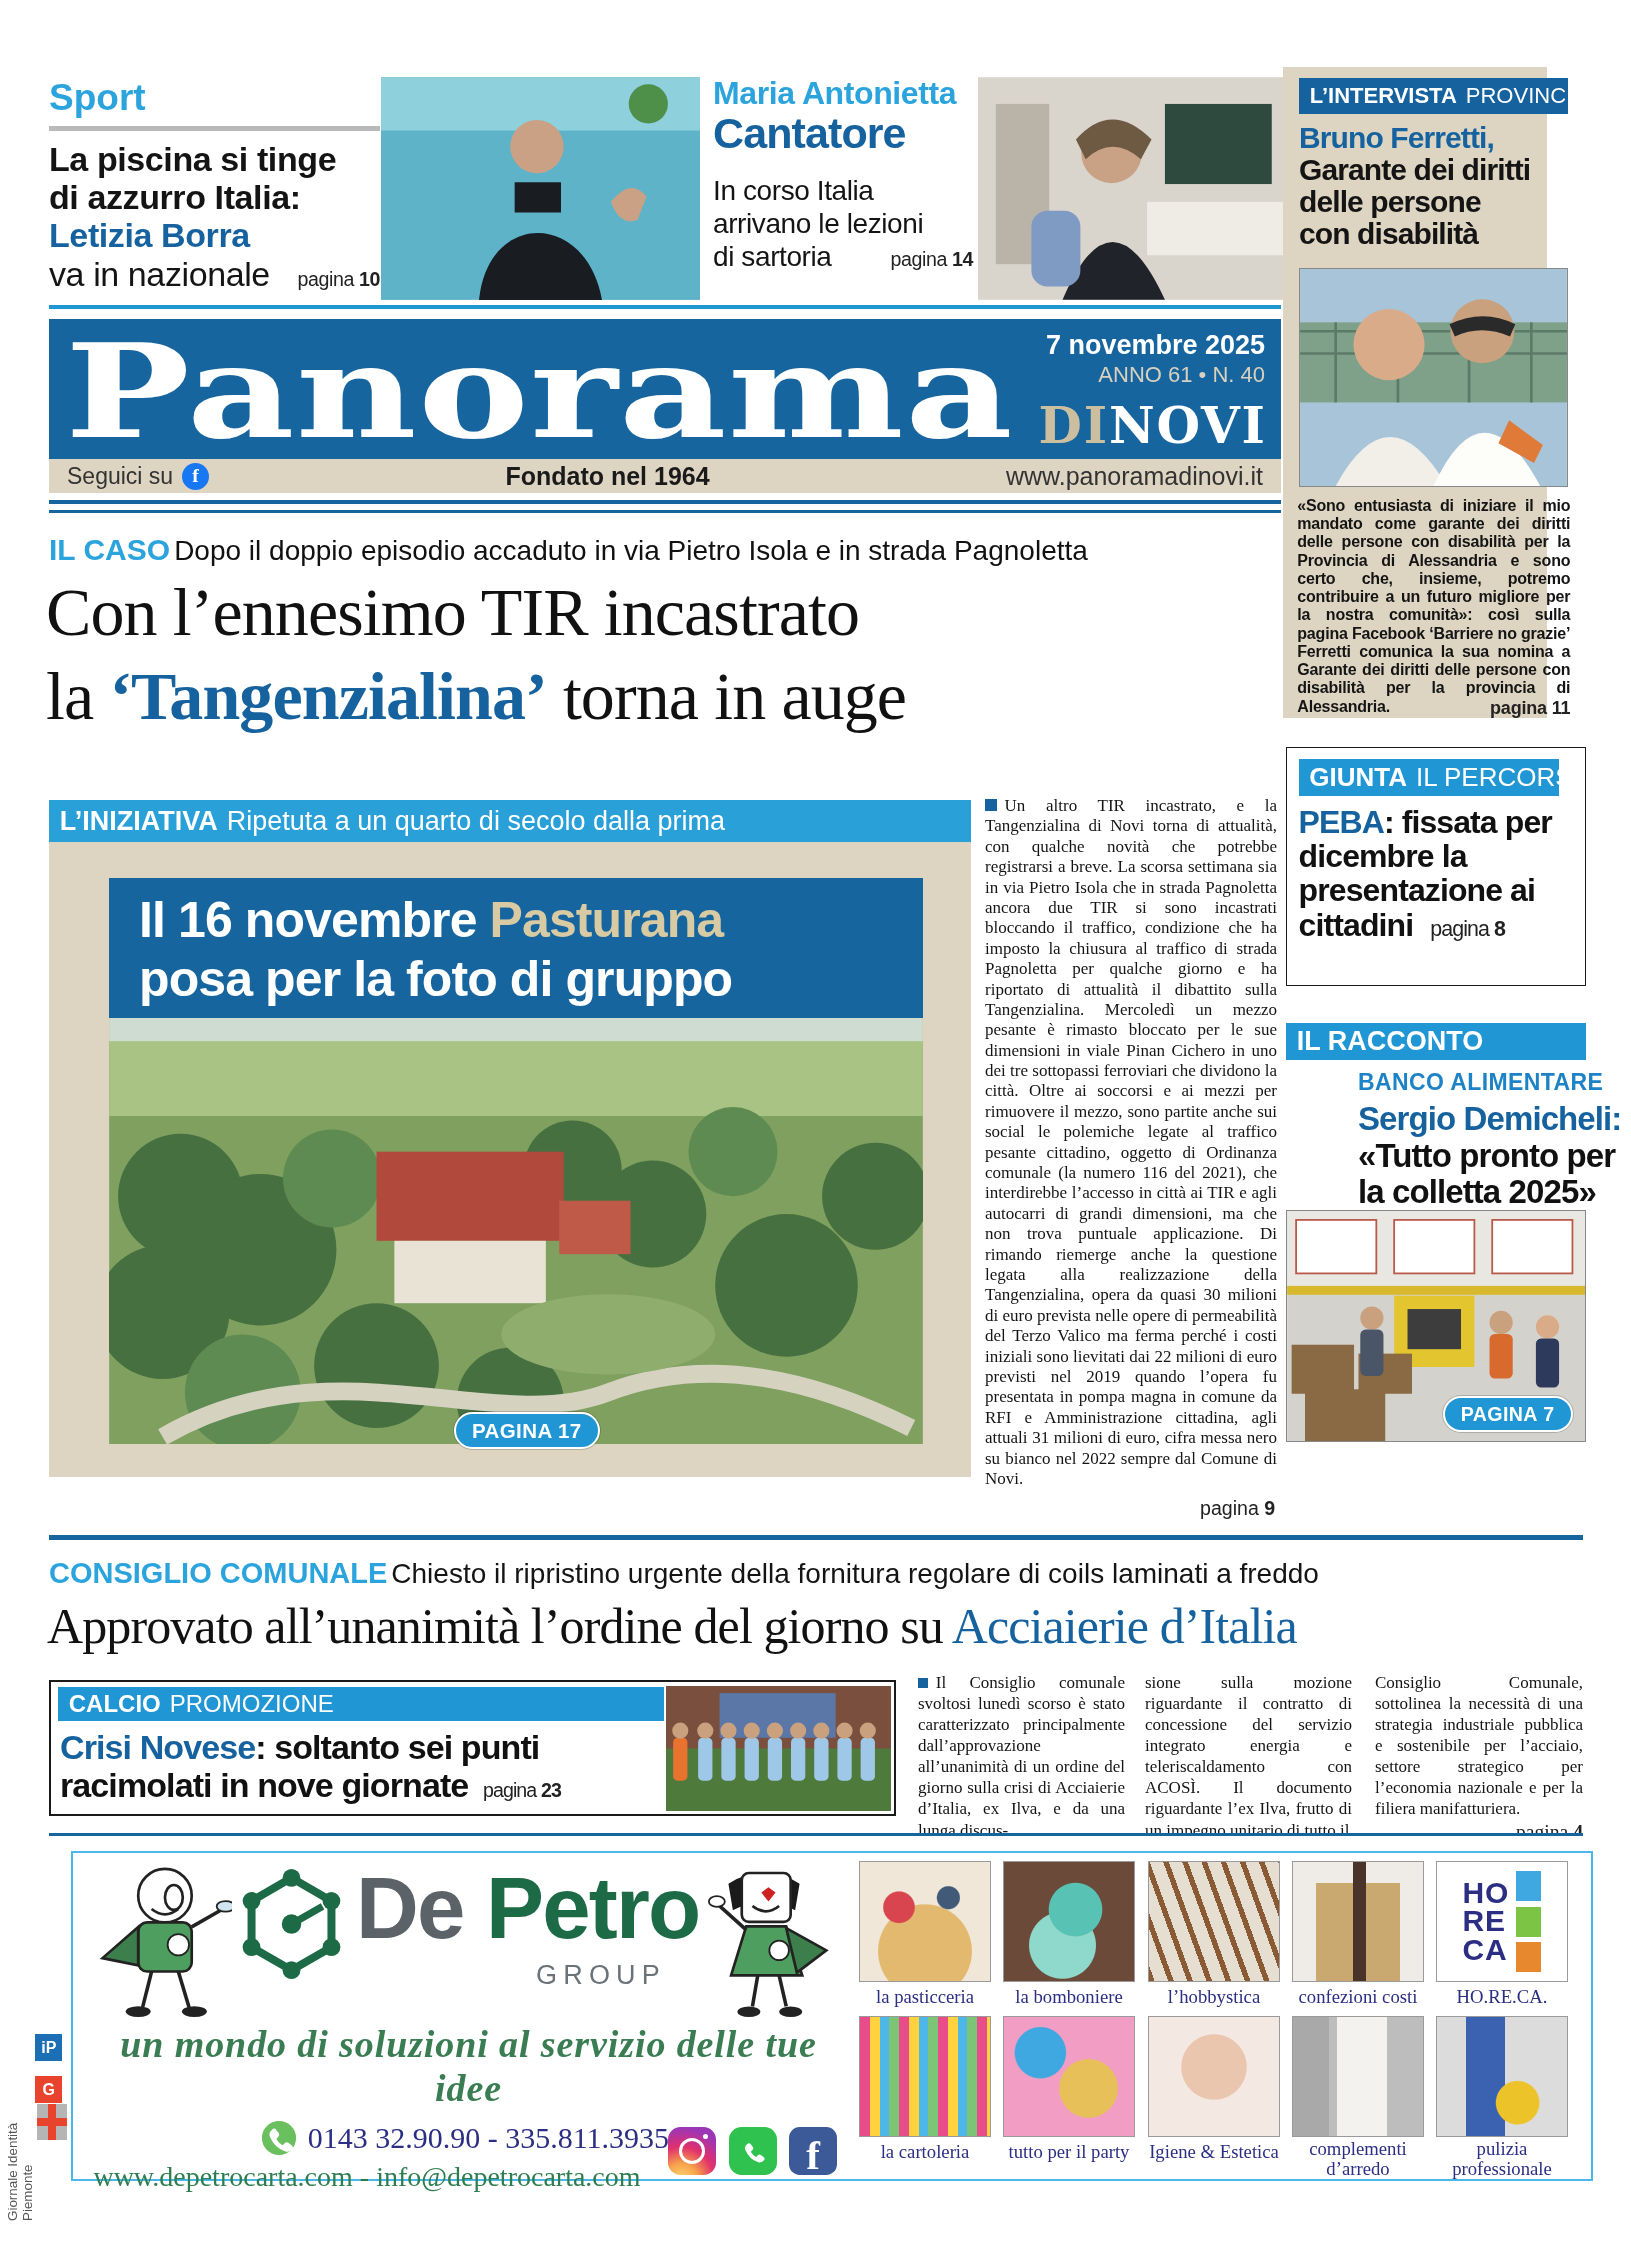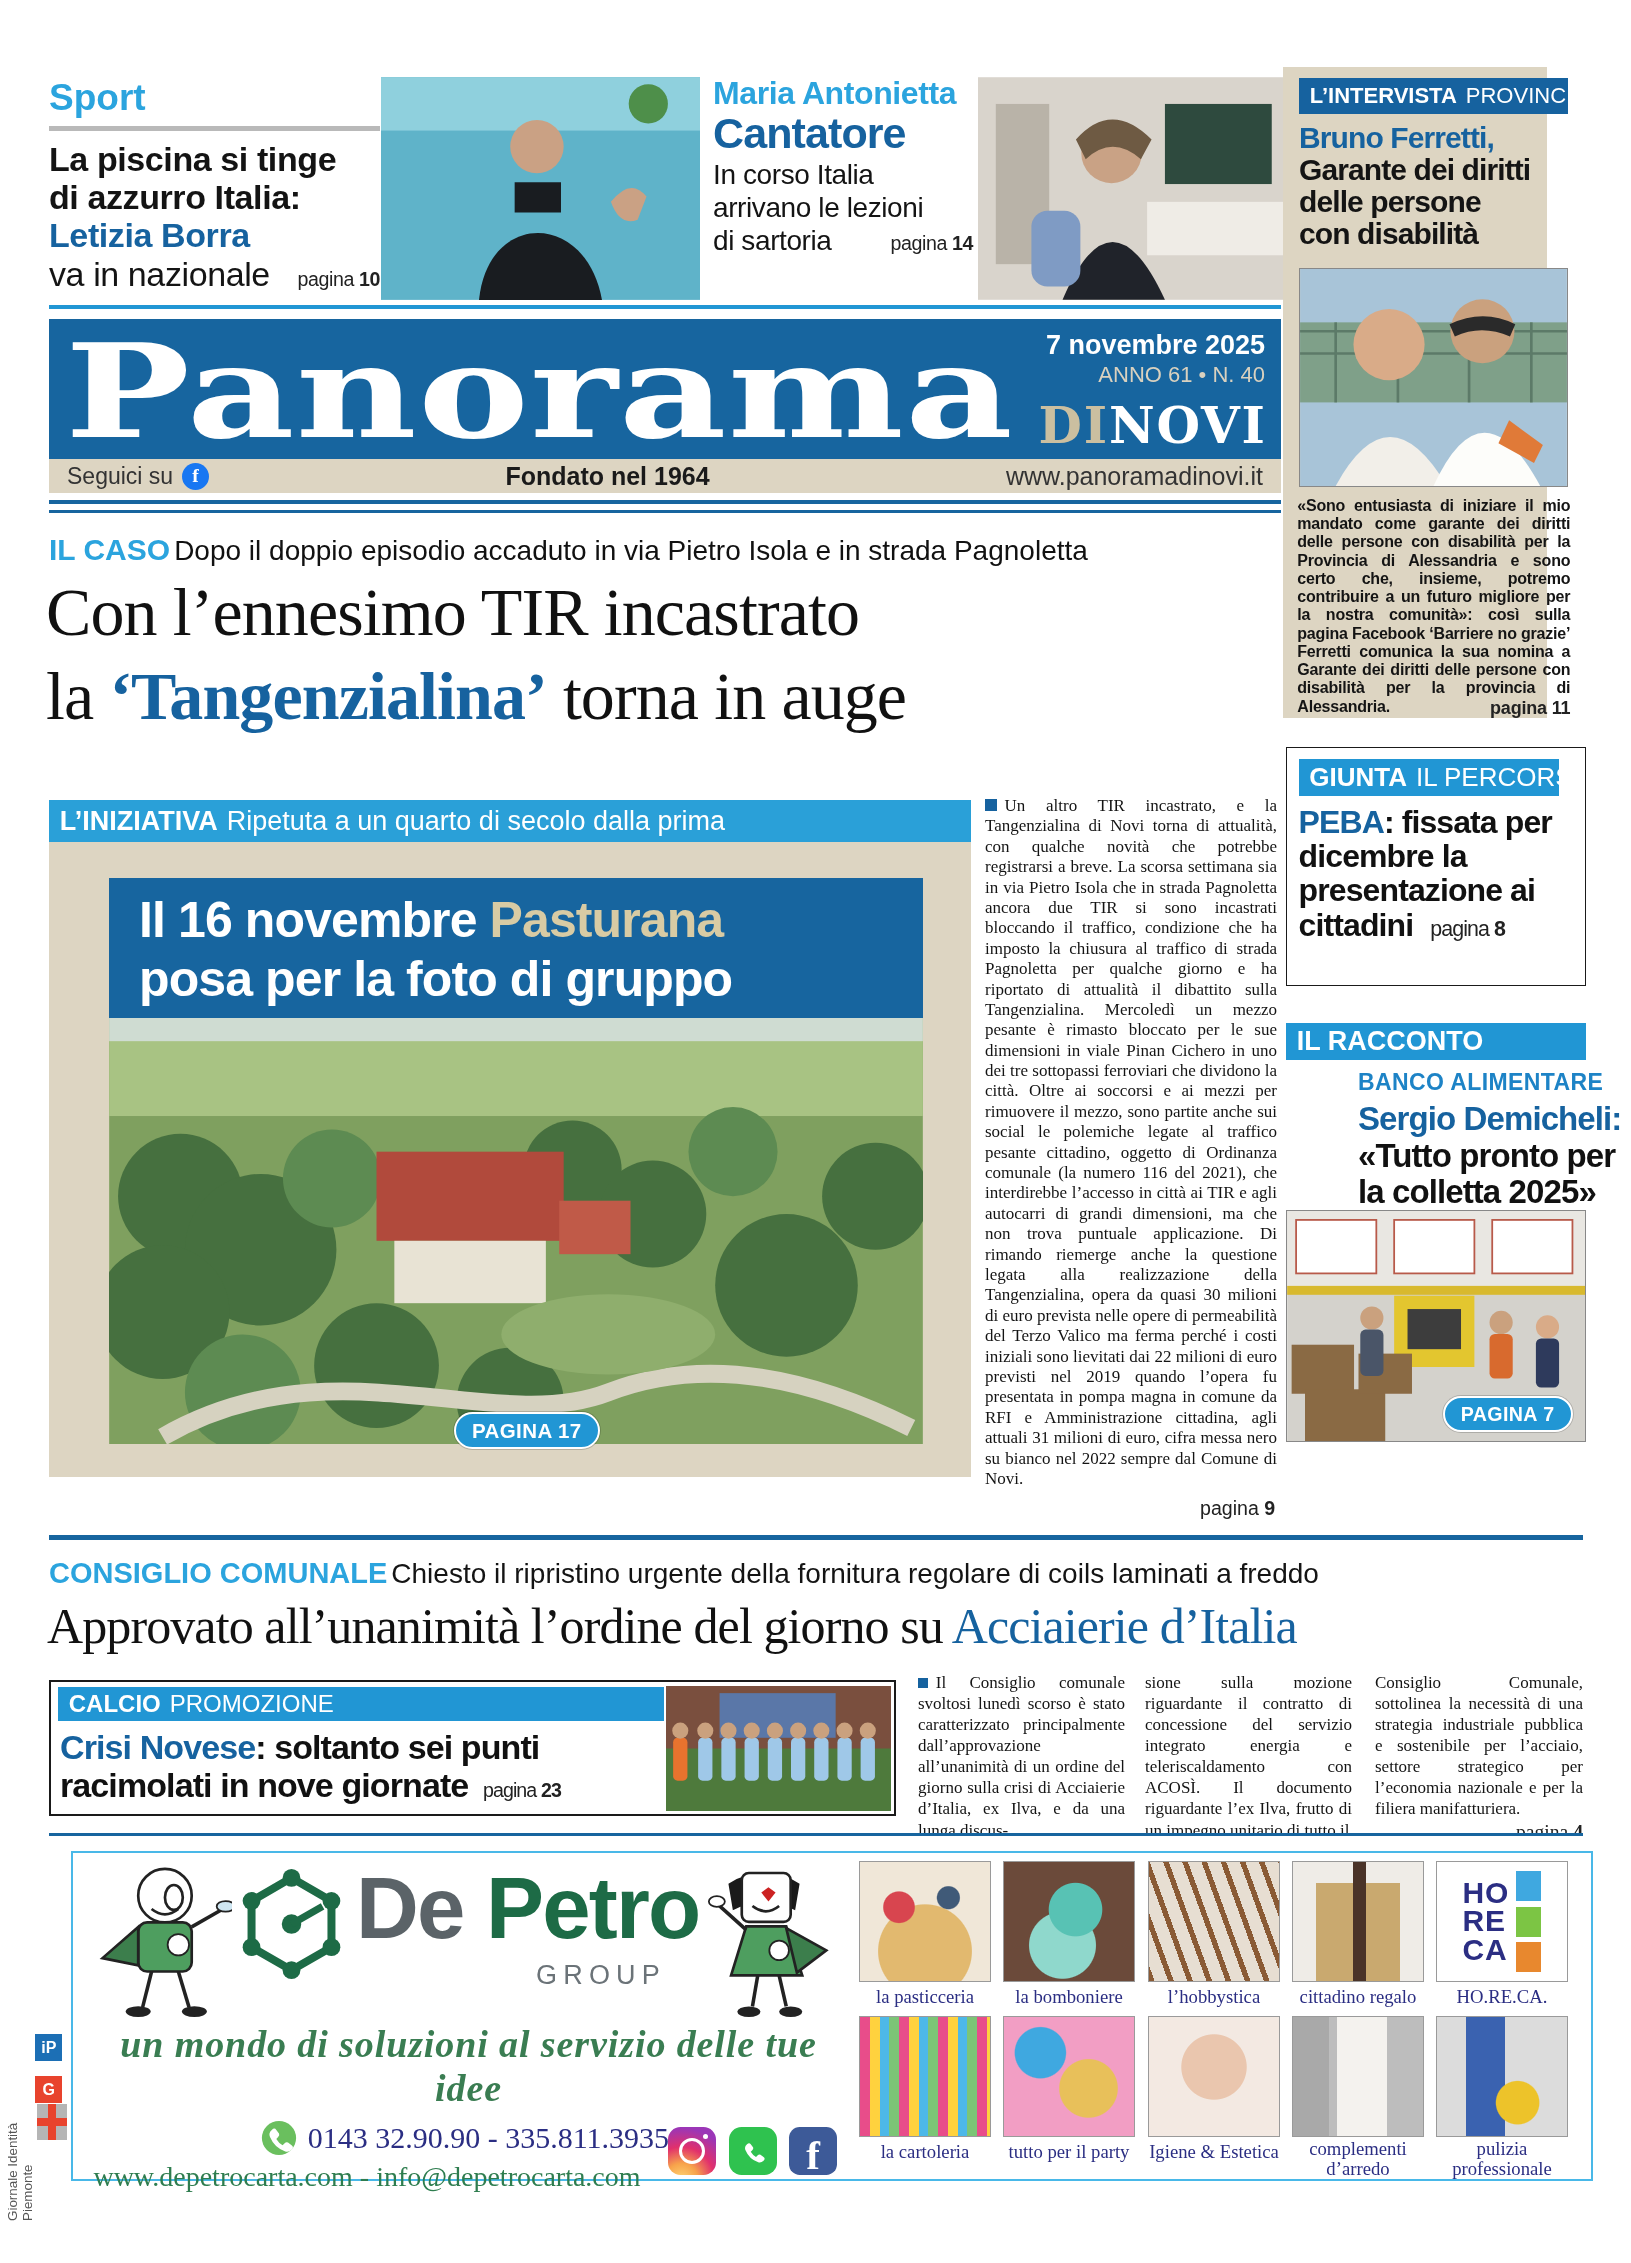--- a/index.html
+++ b/index.html
@@ -77,21 +77,21 @@
       <circle cx="175" cy="78" r="30" fill="#caa184"></circle>
       <path d="M110 250 C120 150 230 150 248 250 Z" fill="#191c20"></path>
       <path d="M150 118 h52 v34 h-52 z" fill="#191c20"></path>
       <path d="M258 140 q22 -28 40 -6 l-10 26 q-20 8 -30 -20z" fill="#caa184"></path>
     </svg>
   </div>
 
   <section class="abs" style="left:713px;top:75px;width:260px;height:228px">
     <div style="color:var(--blue-kicker);font-size:32px;font-weight:600;letter-spacing:-0.4px">Maria Antonietta</div>
     <div style="color:var(--blue-dark);font-size:43px;font-weight:800;letter-spacing:-0.9px;line-height:1">Cantatore</div>
-    <div style="font-size:28px;line-height:1.18;margin-top:3px;letter-spacing:-0.4px">
+    <div style="font-size:28px;line-height:1.18;margin-top:19px;letter-spacing:-0.4px">
       <div>In corso Italia</div>
       <div>arrivano le lezioni</div>
       <div style="display:flex;align-items:baseline;justify-content:space-between">
         <span>di sartoria</span>
         <span class="pg"><span>pagina</span> <b>14</b></span>
       </div>
     </div>
   </section>
 
   <div class="abs photo" style="left:978px;top:77px;width:316px;height:223px">
@@ -422,21 +422,21 @@
         </span>
     </div>
 
     <div class="abs prod-img p1" style="left:786px;top:8px;width:132px;height:121px"></div>
     <div class="abs prod-label" style="left:786px;top:134px;width:132px">la pasticceria</div>
     <div class="abs prod-img p2" style="left:930px;top:8px;width:132px;height:121px"></div>
     <div class="abs prod-label" style="left:930px;top:134px;width:132px">la bomboniere</div>
     <div class="abs prod-img p3" style="left:1075px;top:8px;width:132px;height:121px"></div>
     <div class="abs prod-label" style="left:1075px;top:134px;width:132px">l’hobbystica</div>
     <div class="abs prod-img p4" style="left:1219px;top:8px;width:132px;height:121px"></div>
-    <div class="abs prod-label" style="left:1219px;top:134px;width:132px">cittadino regalo</div>
+    <div class="abs prod-label" style="left:1219px;top:134px;width:132px">confezioni costi</div>
     <div class="abs horeca-cell" style="left:1363px;top:8px;width:132px;height:121px">
       <div class="horeca-txt">
           <div>HO</div>
           <div>RE</div>
           <div>CA</div>
         </div>
       <div class="horeca-sq">
         <i style="background:#3fa8e0"></i>
           <i style="background:#7cc544"></i>
           <i style="background:#e8882e"></i>

